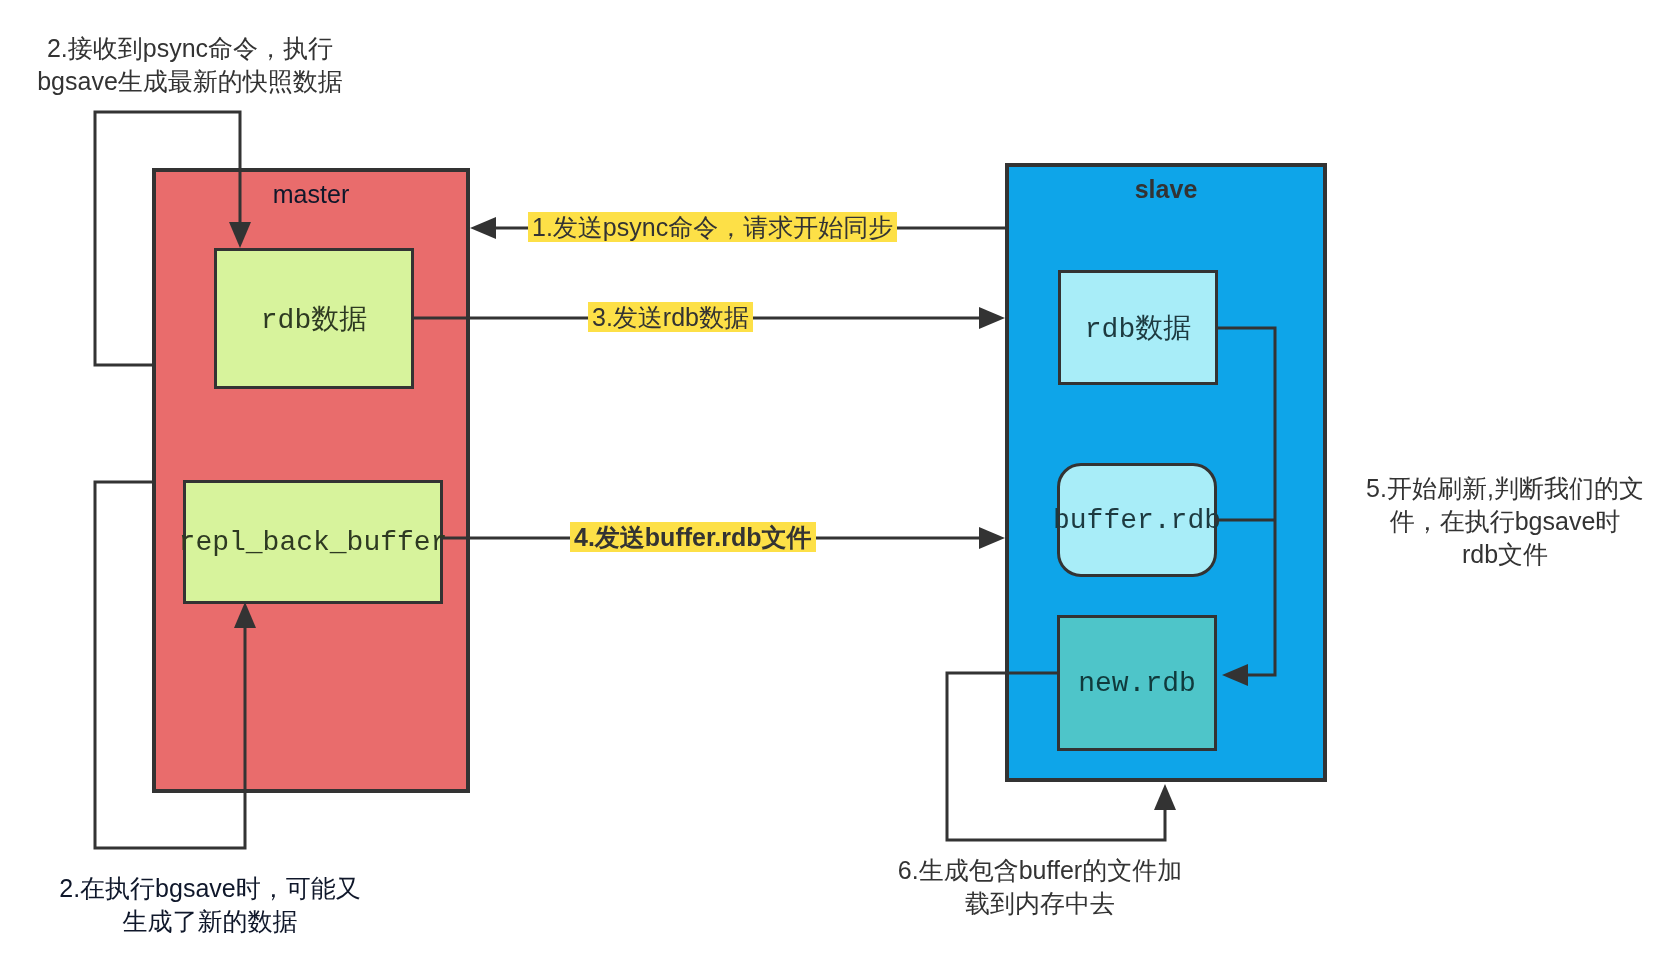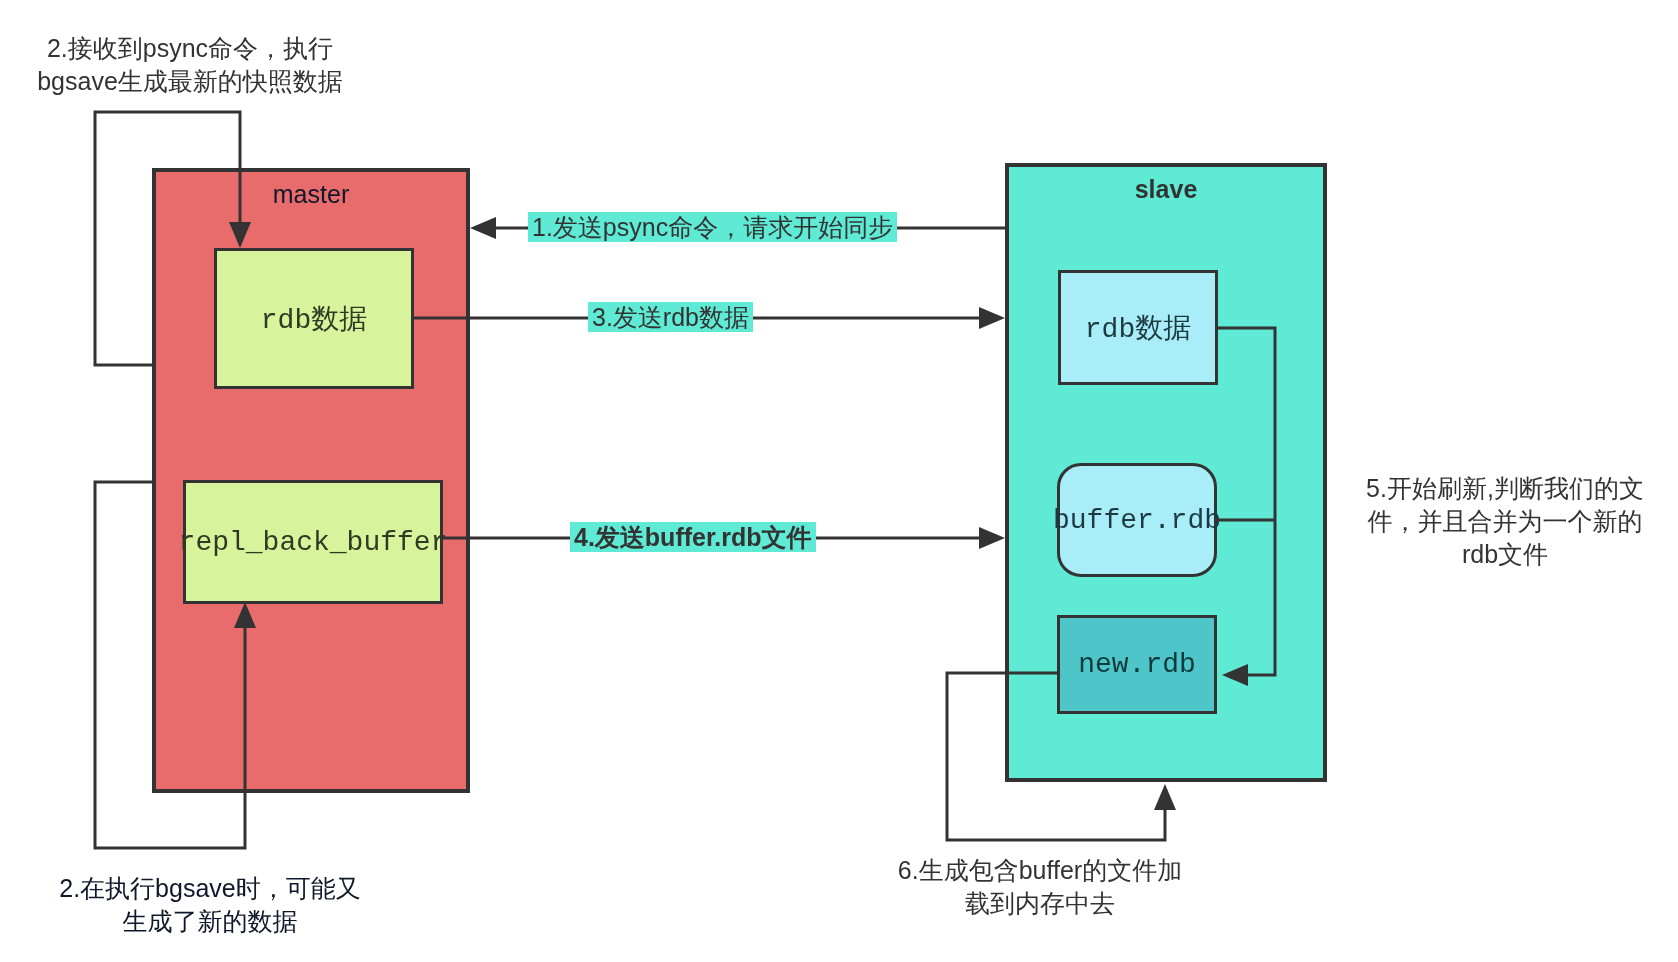--- a/index.html
+++ b/index.html
@@ -16,21 +16,21 @@
     overflow: hidden;
     color: #333333;
   }
   
   .node {
     position: absolute;
     box-sizing: border-box;
     border: 4px solid #333333;
   }
   .master-box { background: #e96c6c; }
-  .slave-box  { background: #5eead4; }
+  .slave-box  { background: #0ea5e9; }
   .inner-box {
     position: absolute;
     box-sizing: border-box;
     border: 3px solid #333333;
     display: flex;
     align-items: center;
     justify-content: center;
     font-size: 28px;
     font-family: Liberation Mono, monospace;
   }
@@ -52,21 +52,21 @@
     position: absolute;
     text-align: center;
     font-size: 25px;
     line-height: 33px;
     color: #333333;
   }
   .note-red { color: #0f172a; }
   
   .arrow-label {
     position: absolute;
-    background: #5eead4;
+    background: #fde047;
     text-align: center;
     font-size: 25px;
     line-height: 30px;
     padding: 0 4px;
     color: #333333;
     white-space: nowrap;
   }
   svg.overlay {
     position: absolute;
     left: 0;
@@ -97,21 +97,21 @@
 
   <div class="node slave-box" style="left:1005px; top:163px; width:322px; height:619px;">
     <div class="node-title slave-title">slave</div>
   </div>
   <div class="inner-box cyan" style="left:1058px; top:270px; width:160px; height:115px;">
     <span>rdb数据</span>
   </div>
   <div class="inner-box cyan" style="left:1057px; top:463px; width:160px; height:114px;border-radius:24px;">
     <span>buffer.rdb</span>
   </div>
-  <div class="inner-box teal" style="left:1057px; top:615px; width:160px; height:99px;">
+  <div class="inner-box teal" style="left:1057px; top:615px; width:160px; height:136px;">
     <span>new.rdb</span>
   </div>
 
   <svg class="overlay" width="1678" height="962">
 
     <path class="wire" d="M152 365 H95 V112 H240 V222"></path>
     <polygon class="head" points="240,248 229,222 251,222"></polygon>
 
     <path class="wire" d="M152 482 H95 V848 H245 V628"></path>
     <polygon class="head" points="245,602 234,628 256,628"></polygon>
@@ -137,21 +137,21 @@
     <div>2.接收到psync命令，执行</div>
     <div>bgsave生成最新的快照数据</div>
   </div>
 
   <div class="arrow-label" style="left:528px; top:212px;">1.发送psync命令，请求开始同步</div>
   <div class="arrow-label" style="left:588px; top:302px;">3.发送rdb数据</div>
   <div class="arrow-label" style="left:570px; top:522px;font-weight:bold;">4.发送buffer.rdb文件</div>
 
   <div class="note" style="left:1335px; top:472px; width:340px;">
     <div>5.开始刷新,判断我们的文</div>
-    <div>件，并且合并为一个新的</div>
+    <div>件，在执行bgsave时</div>
     <div>rdb文件</div>
   </div>
 
   <div class="note" style="left:870px; top:854px; width:340px;">
     <div>6.生成包含buffer的文件加</div>
     <div>载到内存中去</div>
   </div>
 
   <div class="note note-red" style="left:25px; top:872px; width:370px;">
     <div>2.在执行bgsave时，可能又</div>

